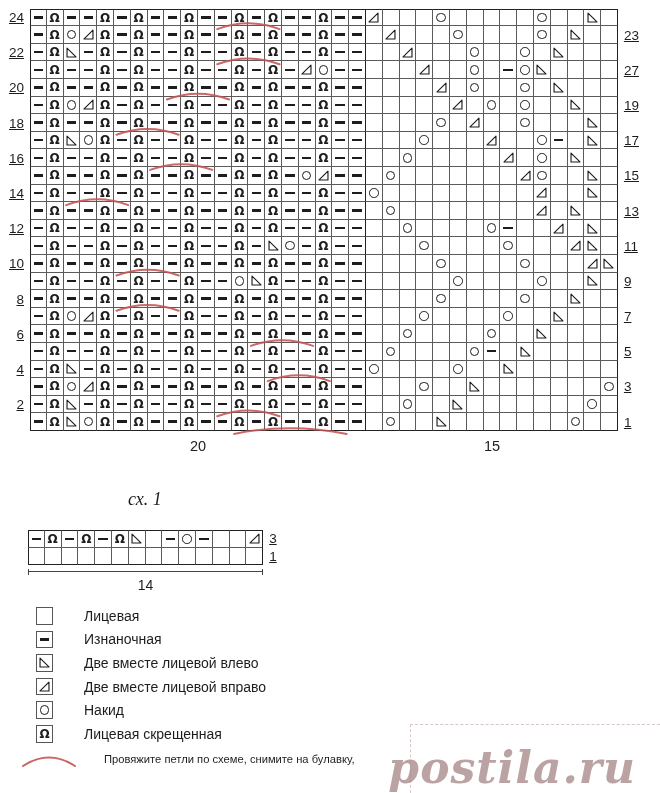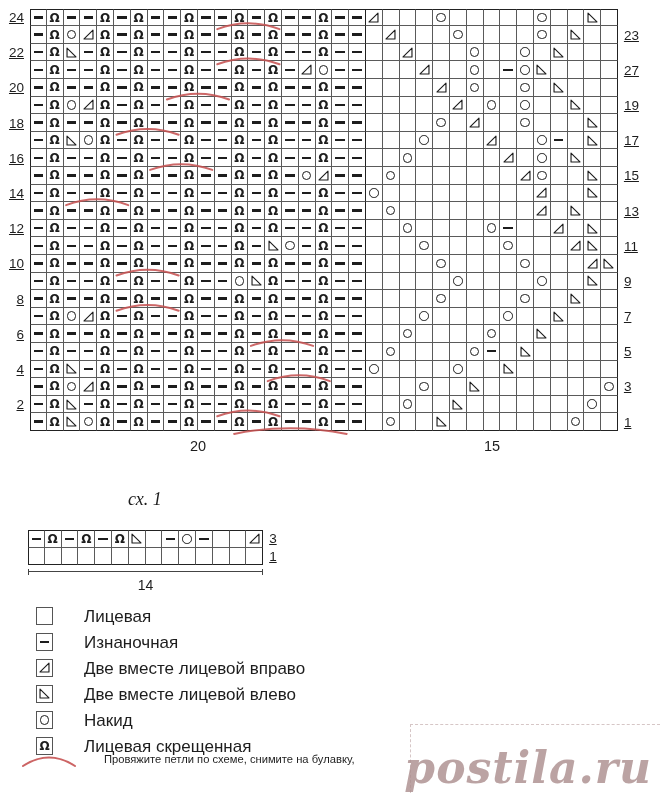--- a/index.html
+++ b/index.html
@@ -45,31 +45,31 @@
   .small-caption { position:absolute; left:128px; top:489px; font-family:Liberation Serif, serif; font-style:italic; font-size:18px; }
   .small-wrap { position:absolute; left:28px; top:526px; }
   .bracket { width:235px; height:6px; margin-top:4px; border-left:1.2px solid #444; border-right:1.2px solid #444; position:relative; }
   .bracket::before { content:''; position:absolute; left:0; right:0; top:2px; border-top:1.2px solid #444; }
   .bracket-label { width:235px; text-align:center; font-size:14px; margin-top:2px; }
 
   
   .legend { position:absolute; left:36px; top:607px; }
   .legend-row { display:flex; margin-bottom:6px; }
   .legend-icon { width:17px; height:17.6px; border:1px solid #555; background:#fff; display:flex; align-items:center; justify-content:center; flex:0 0 auto; }
-  .legend-label { margin-left:31px; font-size:17px; align-self:center; }
+  .legend-label { margin-left:31px; font-size:14px; align-self:center; }
 
   .wrap-note { position:absolute; left:20px; top:752px; display:flex;gap:18px; }
   .note-arc { flex:0 0 auto; margin-right:8px; margin-top:3px; }
   .note-text { font-size:11.2px; line-height:14px; }
 
   
   .wm-h { position:absolute; left:410px; right:0; top:724px; border-top:1px dashed #d6c6c6; }
   .wm-v { position:absolute; left:410px; top:724px; bottom:0; border-left:1px dashed #d6c6c6; }
   .watermark {
-    position:absolute; right:8px; bottom:0px;
+    position:absolute; right:24px; bottom:0px;
     font-family:"DejaVu Serif", serif; font-style:italic; font-weight:bold;
     font-size:44px; color:#ab8d8d; opacity:.8; letter-spacing:1px;
   }
 </style>
 </head>
 <body>
 
 <div class="page">
 
   <div class="chart-wrap">
@@ -2408,35 +2408,35 @@
       <div class="legend-row">
         <div class="legend-icon">
           <div class="sym-purl"></div>
         </div>
         <div class="legend-label">Изнаночная</div>
       </div>
       <div class="legend-row">
         <div class="legend-icon">
           <div class="sym-dec">
             <svg viewBox="0 0 16 16" width="13" height="13">
-              <path d="M13.5 2.5 L13.5 13.5 L2.5 13.5 Z" fill="#ffffff" stroke="#1d1d1d" stroke-width="1.4" stroke-linejoin="round"></path>
-            </svg>
-          </div>
-        </div>
-        <div class="legend-label">Две вместе лицевой вправо</div>
+              <path d="M2.5 2.5 L13.5 13.5 L2.5 13.5 Z" fill="#ffffff" stroke="#1d1d1d" stroke-width="1.4" stroke-linejoin="round"></path>
+            </svg>
+          </div>
+        </div>
+        <div class="legend-label">Две вместе лицевой влево</div>
       </div>
       <div class="legend-row">
         <div class="legend-icon">
           <div class="sym-dec">
             <svg viewBox="0 0 16 16" width="13" height="13">
-              <path d="M2.5 2.5 L13.5 13.5 L2.5 13.5 Z" fill="#ffffff" stroke="#1d1d1d" stroke-width="1.4" stroke-linejoin="round"></path>
-            </svg>
-          </div>
-        </div>
-        <div class="legend-label">Две вместе лицевой влево</div>
+              <path d="M13.5 2.5 L13.5 13.5 L2.5 13.5 Z" fill="#ffffff" stroke="#1d1d1d" stroke-width="1.4" stroke-linejoin="round"></path>
+            </svg>
+          </div>
+        </div>
+        <div class="legend-label">Две вместе лицевой вправо</div>
       </div>
       <div class="legend-row">
         <div class="legend-icon">
           <div class="sym-yo"></div>
         </div>
         <div class="legend-label">Накид</div>
       </div>
       <div class="legend-row">
         <div class="legend-icon">
           <div class="sym-tw">Ω</div>

